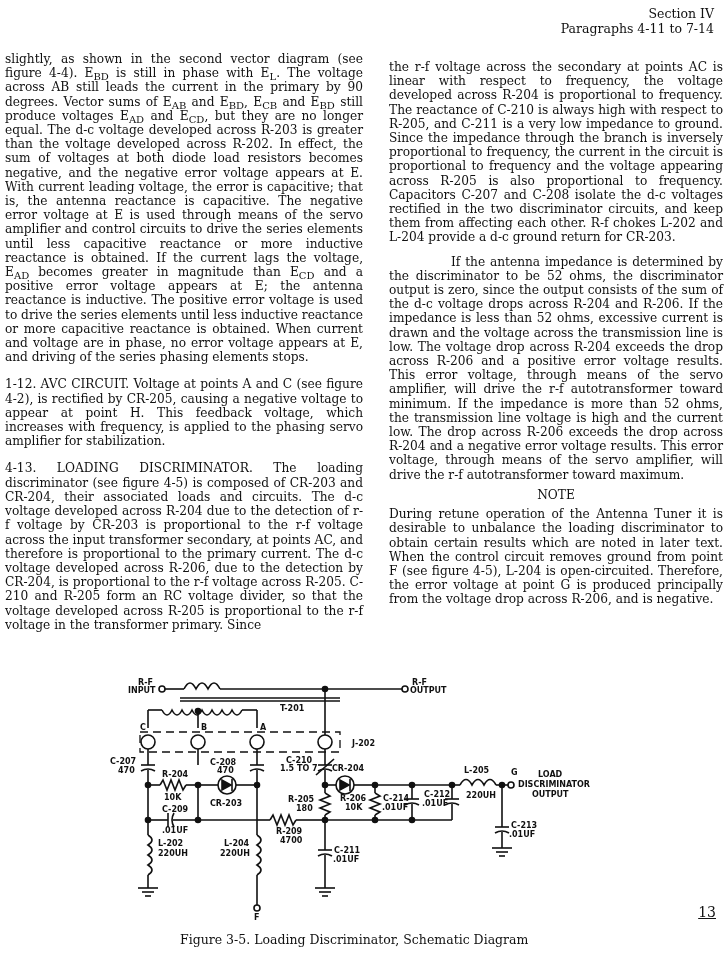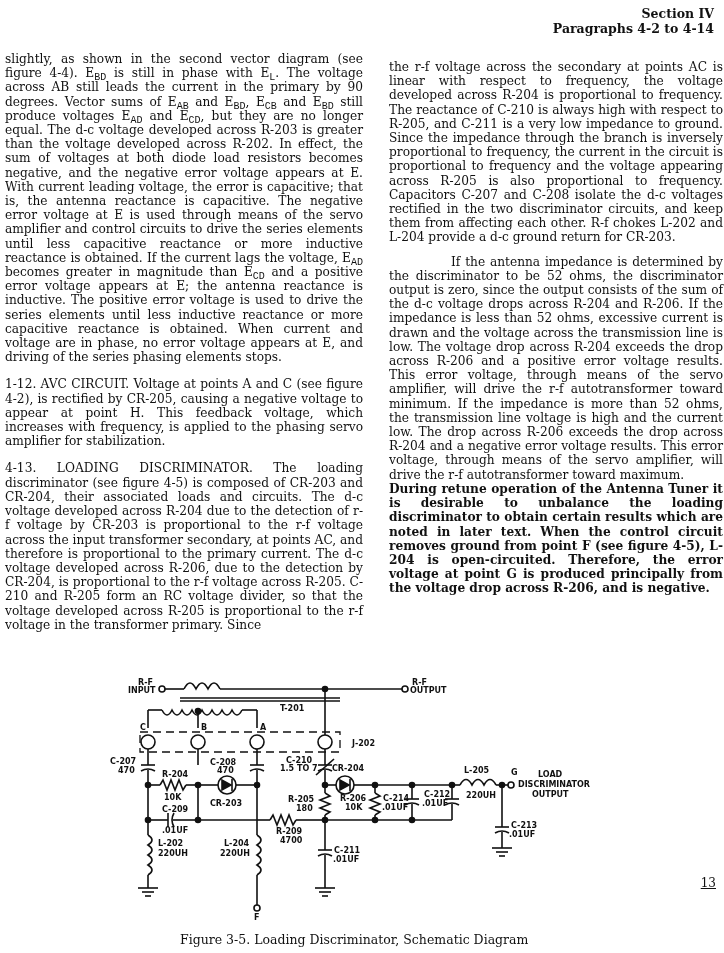--- a/index.html
+++ b/index.html
@@ -1,52 +1,53 @@
 <!DOCTYPE html>
 <html><head>
 <meta charset="utf-8">
 <style>
   html, body { margin:0; padding:0; background:#fff; }
   body { width:724px; height:953px; position:relative; overflow:hidden; color:#111;
          font-family:"DejaVu Serif", "Liberation Serif", serif; }
-  .hdr { position:absolute; right:10px; top:6px; text-align:right; font-size:12.5px; line-height:15px;font-weight:bold; }
+  .hdr { position:absolute; right:10px; top:6px; text-align:right; font-size:12.5px; line-height:15px; }
   .col { position:absolute; top:52px; font-size:12.2px; line-height:14.2px; text-align:justify; }
   .col p { margin:0; }
   .colL { left:5px; width:358px; }
   .colR { left:389px; width:334px;margin-top:8px; }
   .gap { height:13px; }
   .indent { text-indent:62px; }
-  sub { font-size:10px; vertical-align:-3px; line-height:0;font-family:Liberation Mono, monospace; }
+  sub { font-size:10px; vertical-align:-3px; line-height:0; }
   .note-title { text-align:center; margin:6px 0 5px 0; }
-  .note-body { margin-left:17px; margin-right:10px;font-weight:bold; }
+  .note-body { margin-left:17px; margin-right:10px; }
   .schem { position:absolute; left:100px; top:660px; width:520px; height:260px; }
   .schem text { font-family:"DejaVu Sans","Liberation Sans",sans-serif; font-size:8px; font-weight:bold; fill:#111; }
   .caption { position:absolute; left:180px; top:932px; font-size:12.5px; }
-  .pgnum { position:absolute; right:8px; top:876px; font-size:12px;text-decoration:underline; }
+  .pgnum { position:absolute; right:8px; top:904px; font-size:14px;text-decoration:underline; }
 </style>
 </head>
 <body>
 
 <div class="hdr">
   <div>Section IV</div>
-  <div>Paragraphs 4-2 to 4-14</div>
+  <div>Paragraphs 4-11 to 7-14</div>
 </div>
 
 <div class="col colL">
   <p><span>slightly, as shown in the second vector diagram (see figure 4-4). E</span><sub>BD</sub><span> is still in phase with E</span><sub>L</sub><span>. The voltage across AB still leads the current in the primary by 90 degrees. Vector sums of E</span><sub>AB</sub><span> and E</span><sub>BD</sub><span>, E</span><sub>CB</sub><span> and E</span><sub>BD</sub><span> still produce voltages E</span><sub>AD</sub><span> and E</span><sub>CD</sub><span>, but they are no longer equal. The d-c voltage developed across R-203 is greater than the voltage developed across R-202. In effect, the sum of voltages at both diode load resistors becomes negative, and the negative error voltage appears at E. With current leading voltage, the error is capacitive; that is, the antenna reactance is capacitive. The negative error voltage at E is used through means of the servo amplifier and control circuits to drive the series elements until less capacitive reactance or more inductive reactance is obtained. If the current lags the voltage, E</span><sub>AD</sub><span> becomes greater in magnitude than E</span><sub>CD</sub><span> and a positive error voltage appears at E; the antenna reactance is inductive. The positive error voltage is used to drive the series elements until less inductive reactance or more capacitive reactance is obtained. When current and voltage are in phase, no error voltage appears at E, and driving of the series phasing elements stops.</span></p>
   <div class="gap"></div>
   <p>1-12. AVC CIRCUIT. Voltage at points A and C (see figure 4-2), is rectified by CR-205, causing a negative voltage to appear at point H. This feedback voltage, which increases with frequency, is applied to the phasing servo amplifier for stabilization.</p>
   <div class="gap"></div>
   <p>4-13. LOADING DISCRIMINATOR. The loading discriminator (see figure 4-5) is composed of CR-203 and CR-204, their associated loads and circuits. The d-c voltage developed across R-204 due to the detection of r-f voltage by CR-203 is proportional to the r-f voltage across the input transformer secondary, at points AC, and therefore is proportional to the primary current. The d-c voltage developed across R-206, due to the detection by CR-204, is proportional to the r-f voltage across R-205. C-210 and R-205 form an RC voltage divider, so that the voltage developed across R-205 is proportional to the r-f voltage in the transformer primary. Since</p>
 </div>
 
 <div class="col colR">
   <p>the r-f voltage across the secondary at points AC is linear with respect to frequency, the voltage developed across R-204 is proportional to frequency. The reactance of C-210 is always high with respect to R-205, and C-211 is a very low impedance to ground. Since the impedance through the branch is inversely proportional to frequency, the current in the circuit is proportional to frequency and the voltage appearing across R-205 is also proportional to frequency. Capacitors C-207 and C-208 isolate the d-c voltages rectified in the two discriminator circuits, and keep them from affecting each other. R-f chokes L-202 and L-204 provide a d-c ground return for CR-203.</p>
   <div class="gap" style="height:10px"></div>
   <p class="indent">If the antenna impedance is determined by the discriminator to be 52 ohms, the discriminator output is zero, since the output consists of the sum of the d-c voltage drops across R-204 and R-206. If the impedance is less than 52 ohms, excessive current is drawn and the voltage across the transmission line is low. The voltage drop across R-204 exceeds the drop across R-206 and a positive error voltage results. This error voltage, through means of the servo amplifier, will drive the r-f autotransformer toward minimum. If the impedance is more than 52 ohms, the transmission line voltage is high and the current low. The drop across R-206 exceeds the drop across R-204 and a negative error voltage results. This error voltage, through means of the servo amplifier, will drive the r-f autotransformer toward maximum.</p>
+  <div class="note-title">NOTE</div>
   <p class="note-body">During retune operation of the Antenna Tuner it is desirable to unbalance the loading discriminator to obtain certain results which are noted in later text. When the control circuit removes ground from point F (see figure 4-5), L-204 is open-circuited. Therefore, the error voltage at point G is produced principally from the voltage drop across R-206, and is negative.</p>
   <div class="gap" style="height:9px"></div>
 </div>
 
 <svg class="schem" viewBox="0 0 520 260" fill="none" stroke="#111" stroke-width="1.6">
 
   <g>
     <circle cx="62" cy="29" r="3" fill="#fff"></circle>
     <line x1="65" y1="29" x2="84" y2="29"></line>
     <path d="M84 29 q6 -12 12 0 q6 -12 12 0 q6 -12 12 0"></path>

